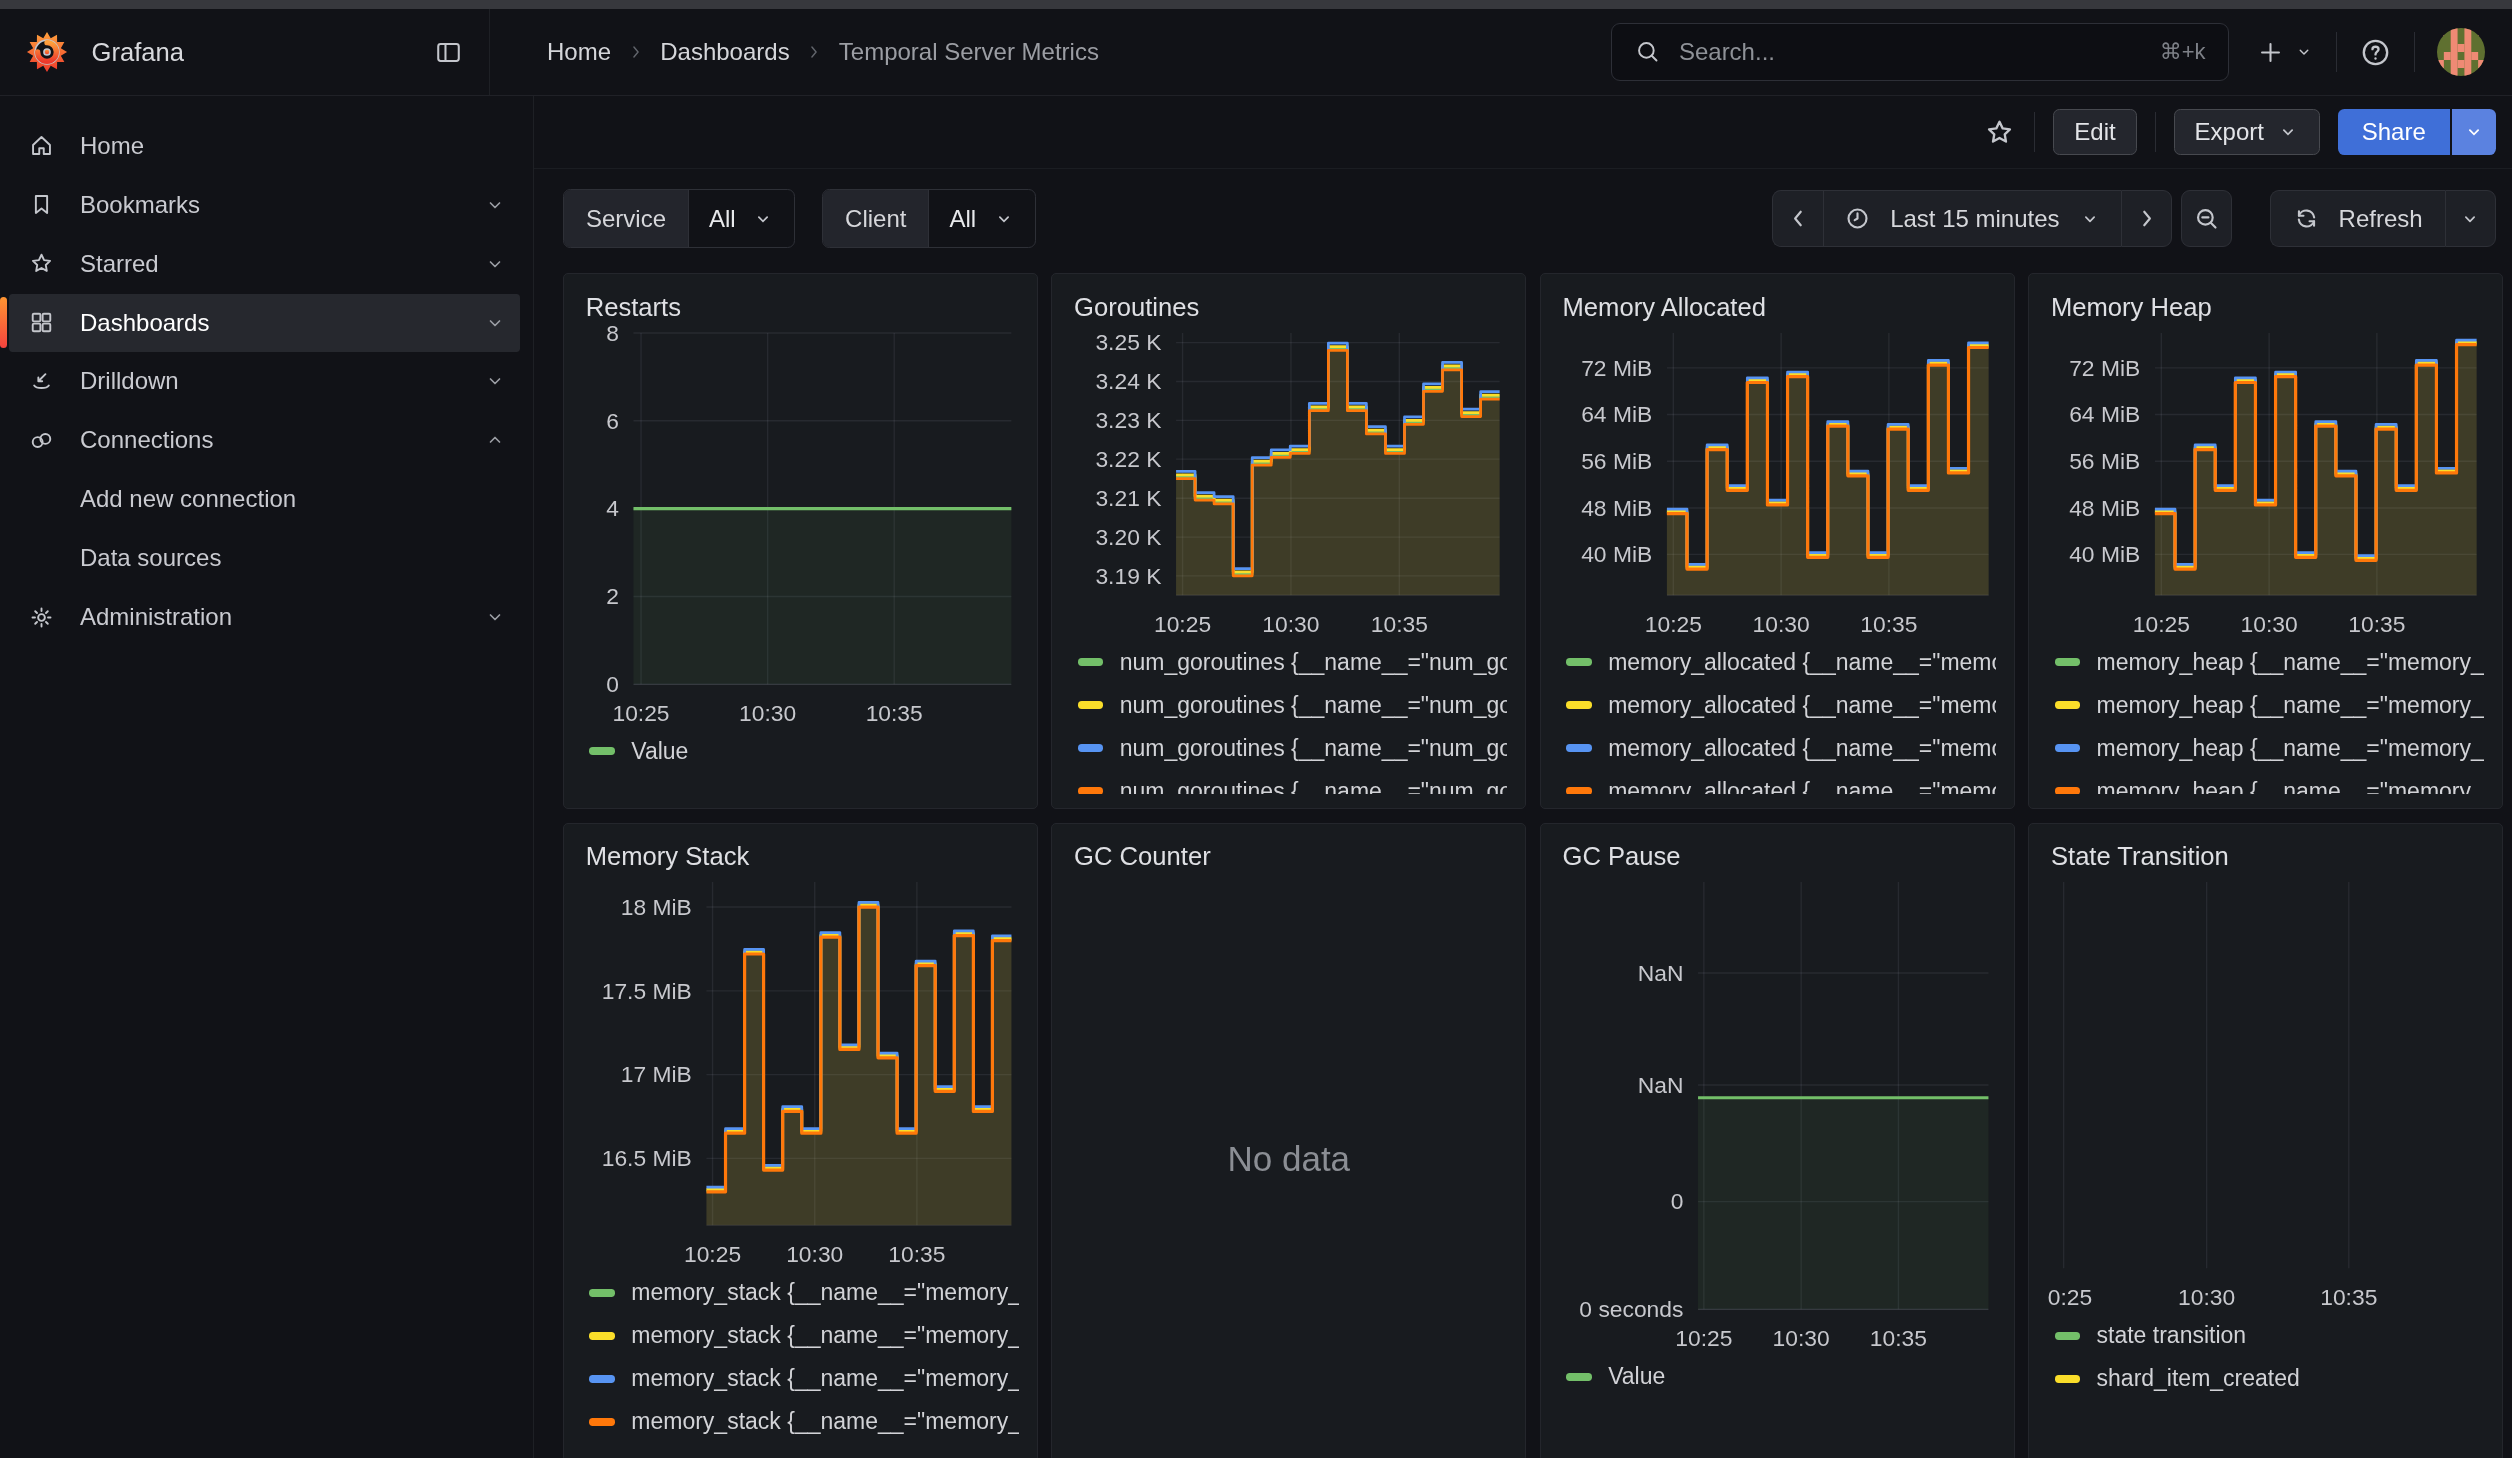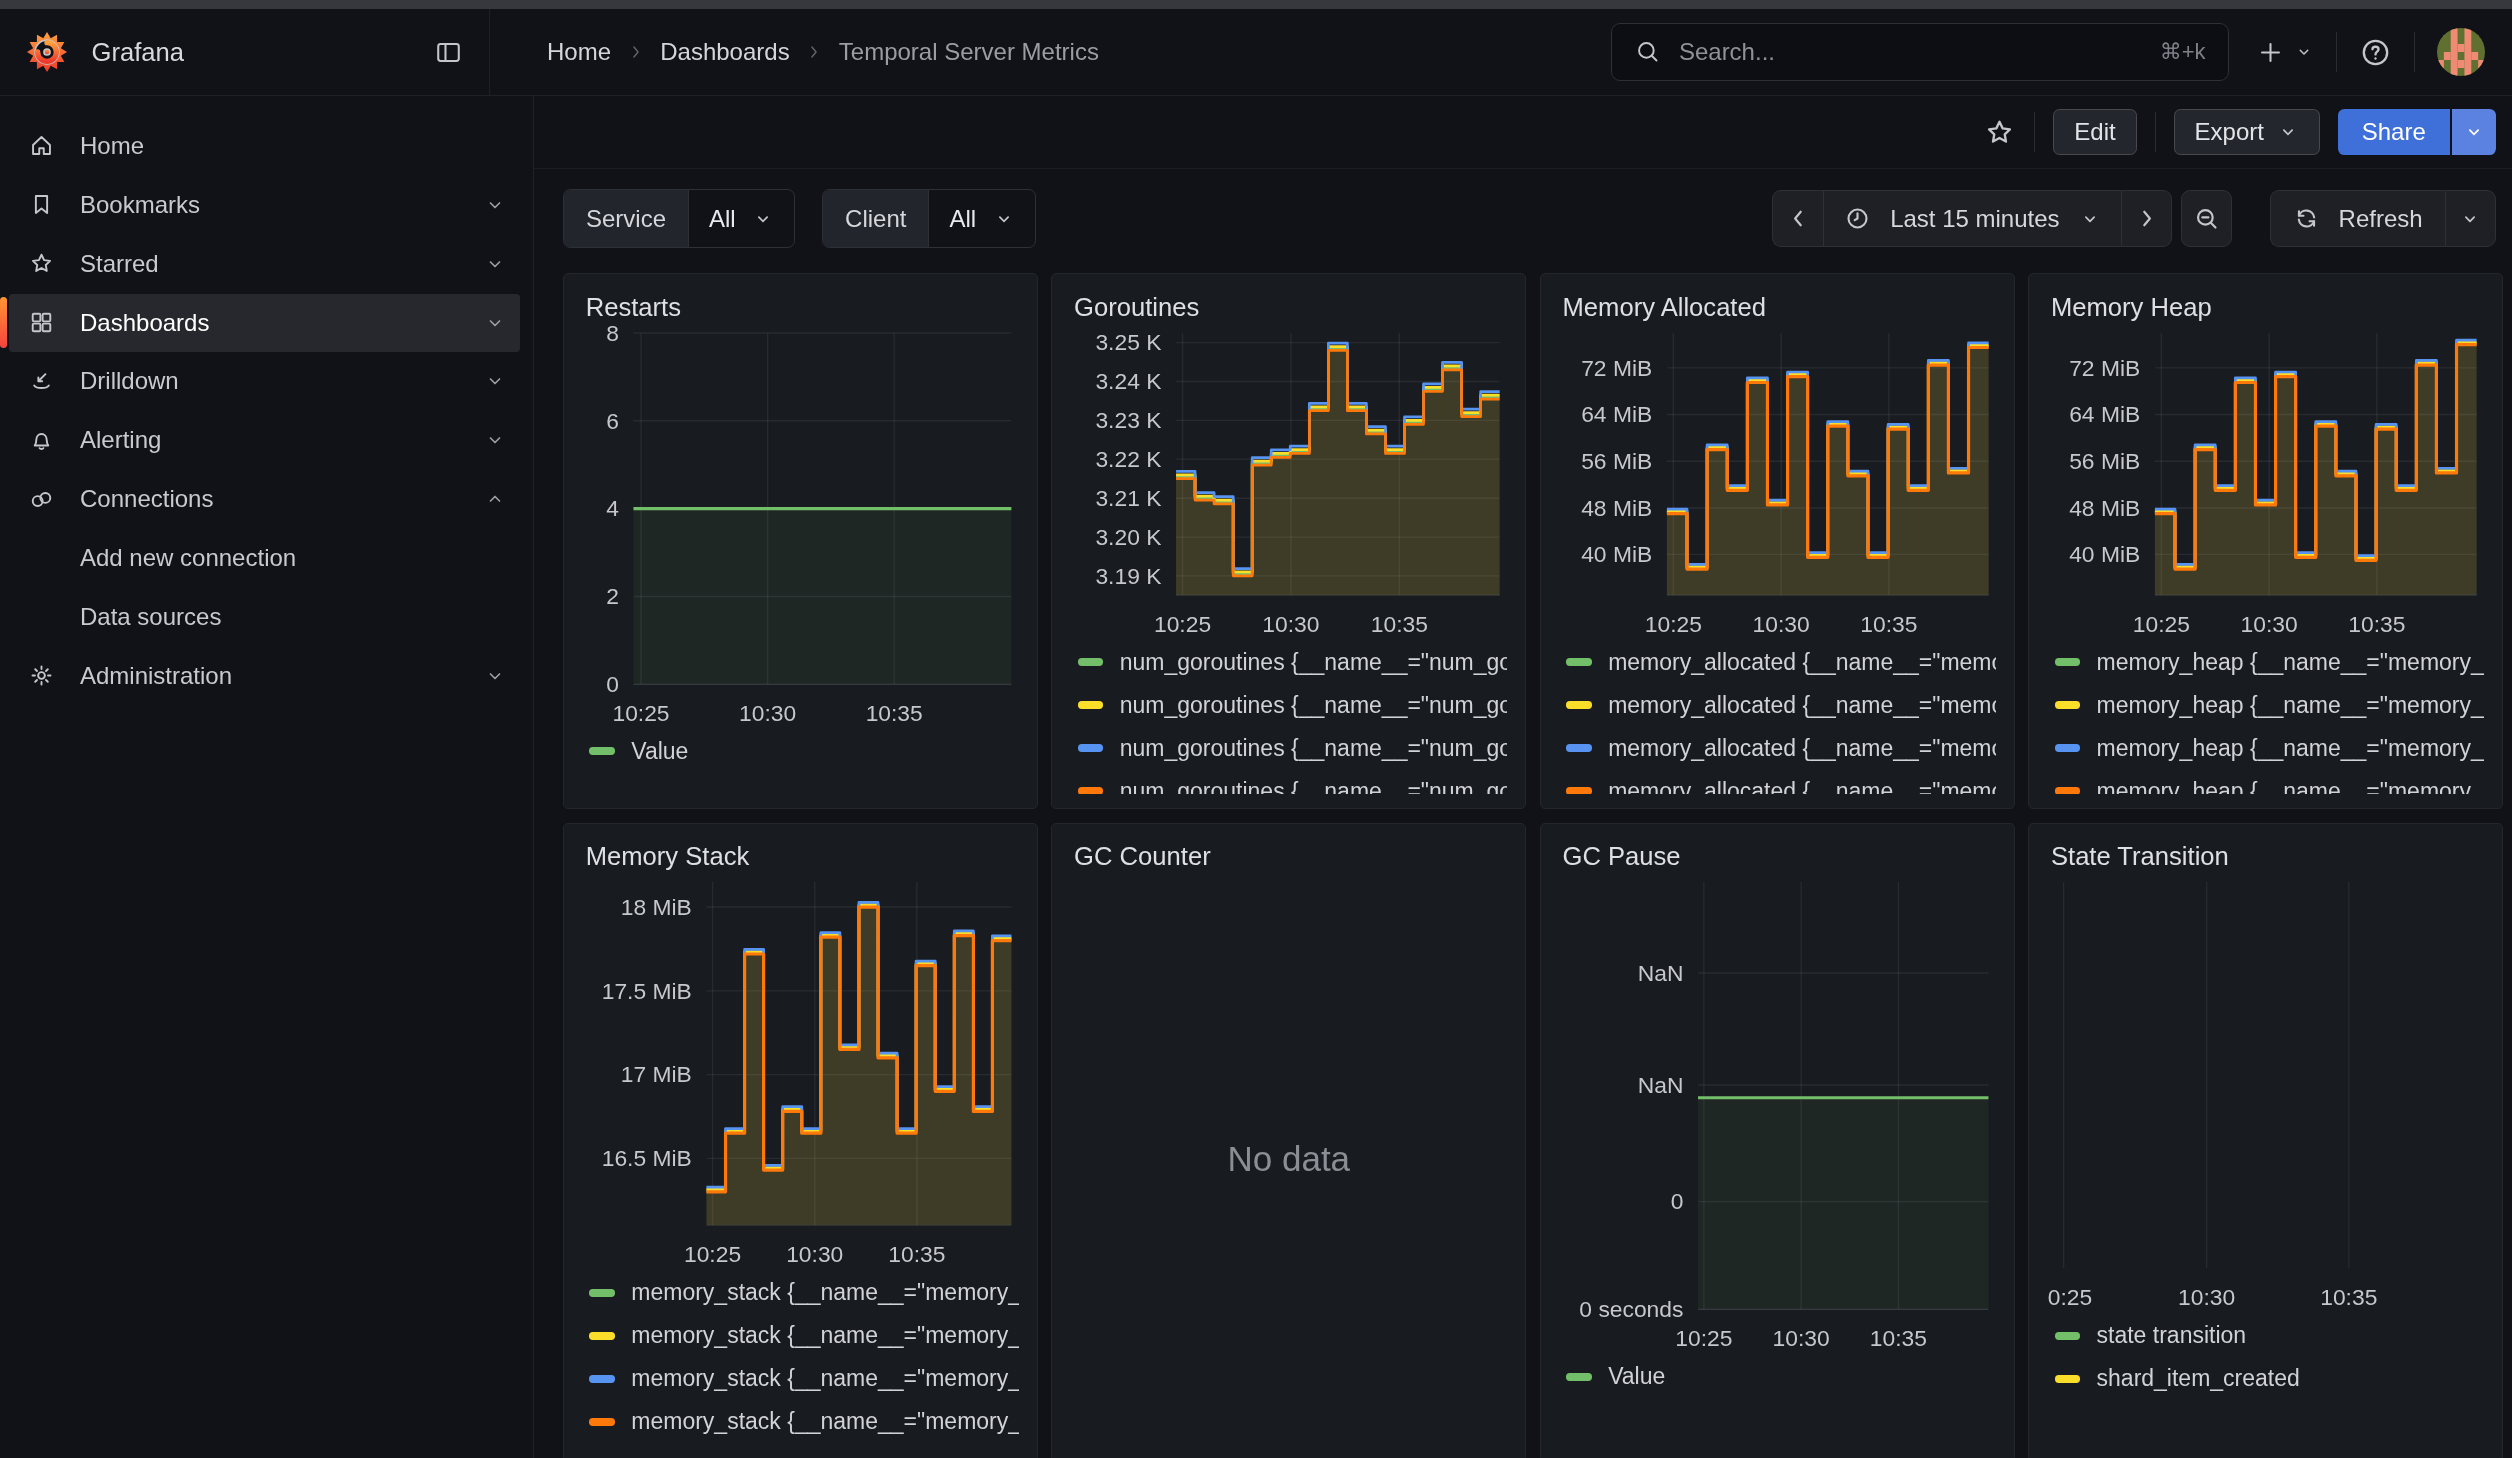--- a/index.html
+++ b/index.html
@@ -240,34 +240,20 @@
         <span>Drilldown</span>
         <span class="chev icon">
           <svg width="24" height="24" viewBox="0 0 24 24" style="stroke:#9a9da3">
             <path d="M7.5 10 L12 14.5 L16.5 10"></path>
           </svg>
         </span>
       </div>
       <div class="side-item">
         <span class="s-icon icon">
           <svg viewBox="0 0 24 24">
-            <path d="M6 16.5 H18 C17.1 15 16.6 13.6 16.6 11.3 C16.6 8.2 14.6 6.2 12 6.2 C9.4 6.2 7.4 8.2 7.4 11.3 C7.4 13.6 6.9 15 6 16.5 Z"></path>
-            <path d="M10.3 18.8 C10.8 19.8 13.2 19.8 13.7 18.8"></path>
-          </svg>
-        </span>
-        <span>Alerting</span>
-        <span class="chev icon">
-          <svg width="24" height="24" viewBox="0 0 24 24" style="stroke:#9a9da3">
-            <path d="M7.5 10 L12 14.5 L16.5 10"></path>
-          </svg>
-        </span>
-      </div>
-      <div class="side-item">
-        <span class="s-icon icon">
-          <svg viewBox="0 0 24 24">
             <circle cx="8.6" cy="13.4" r="4.4"></circle>
             <circle cx="15.4" cy="10.6" r="4.4"></circle>
           </svg>
         </span>
         <span>Connections</span>
         <span class="chev icon">
           <svg width="24" height="24" viewBox="0 0 24 24" style="stroke:#9a9da3">
             <path d="M7.5 14 L12 9.5 L16.5 14"></path>
           </svg>
         </span>

